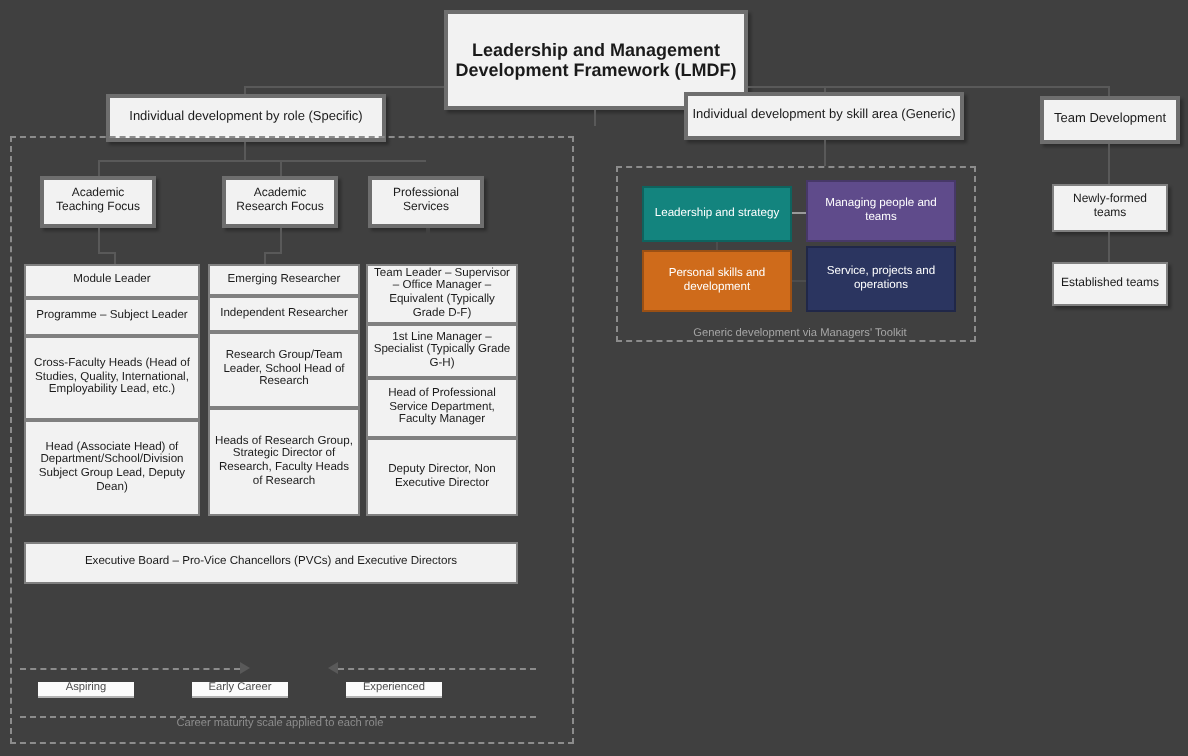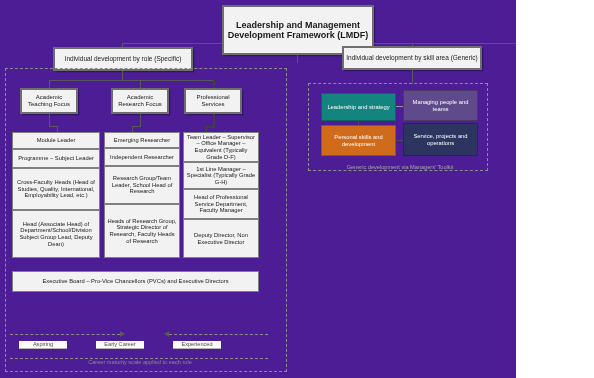--- a/index.html
+++ b/index.html
@@ -2,23 +2,23 @@
 <html><head>
 <meta charset="utf-8">
 <style>
   html, body {
     margin: 0;
     padding: 0;
     background: #ffffff;
   }
   #canvas {
     position: relative;
-    width: 516px;
+    width: 594px;
     height: 378px;
-    background: #4c1d95;
+    background: #404040;
     font-family: "Liberation Sans", sans-serif;
     overflow: hidden;
   }
 
   
   .box {
     position: absolute;
     box-sizing: border-box;
     background: #f2f2f2;
     border: 1px solid #808080;

